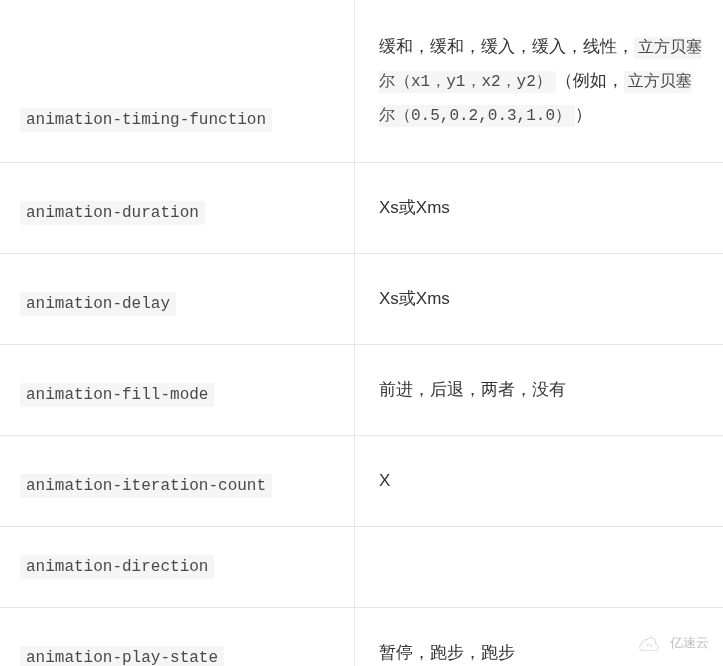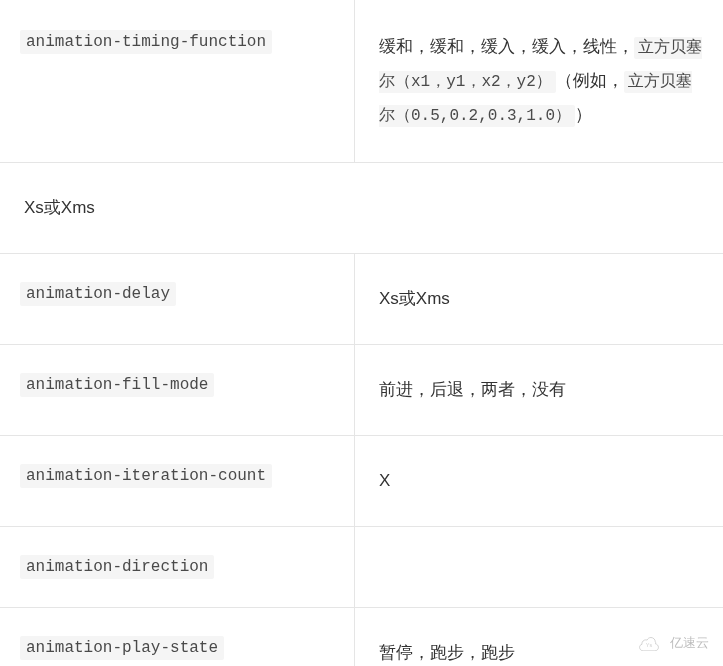--- a/index.html
+++ b/index.html
@@ -20,21 +20,21 @@
   }
   .row {
     display: flex;
     border-bottom: 1px solid #e5e5e5;
   }
   .cell-left {
     width: 355px;
     padding: 28px 20px;
     border-right: 1px solid #e5e5e5;
     display: flex;
-    align-items: flex-start;
+    align-items: flex-end;
   }
   .cell-right {
     flex: 1;
     padding: 28px 20px 28px 24px;
     display: flex;
     align-items: center;
     font-size: 17px;
     color: #333;
     line-height: 2.0;
   }
@@ -85,20 +85,23 @@
 <div class="table" id="table-container">
     <div class="row row-tall">
       <div class="cell-left">
         <span class="code">animation-timing-function</span>
       </div>
       <div class="cell-right">
         <div><span>缓和，缓和，缓入，缓入，线性，</span><span class="ch-code">立方贝塞尔（x1，y1，x2，y2）</span><span>（例如，</span><span class="ch-code">立方贝塞尔（0.5,0.2,0.3,1.0）</span><span>）</span></div>
       </div>
     </div>
     <div class="row">
+      <div class="cell-left">
+        <span class="code">animation-duration</span>
+      </div>
       <div class="cell-right">
         <div><span>Xs或Xms</span></div>
       </div>
     </div>
     <div class="row">
       <div class="cell-left">
         <span class="code">animation-delay</span>
       </div>
       <div class="cell-right">
         <div><span>Xs或Xms</span></div>

